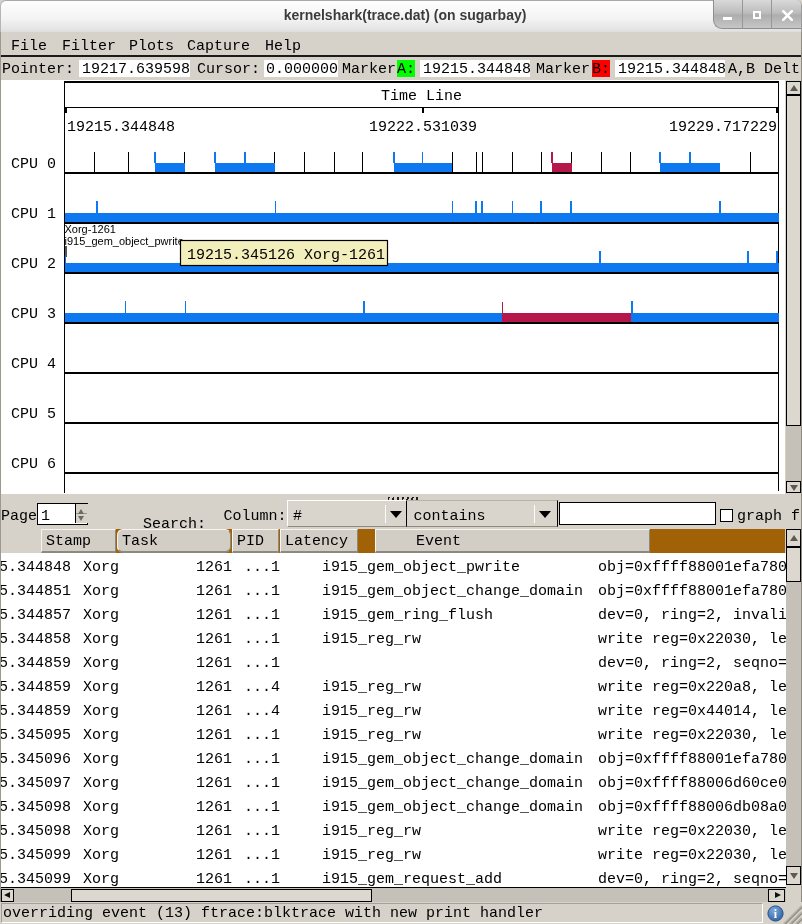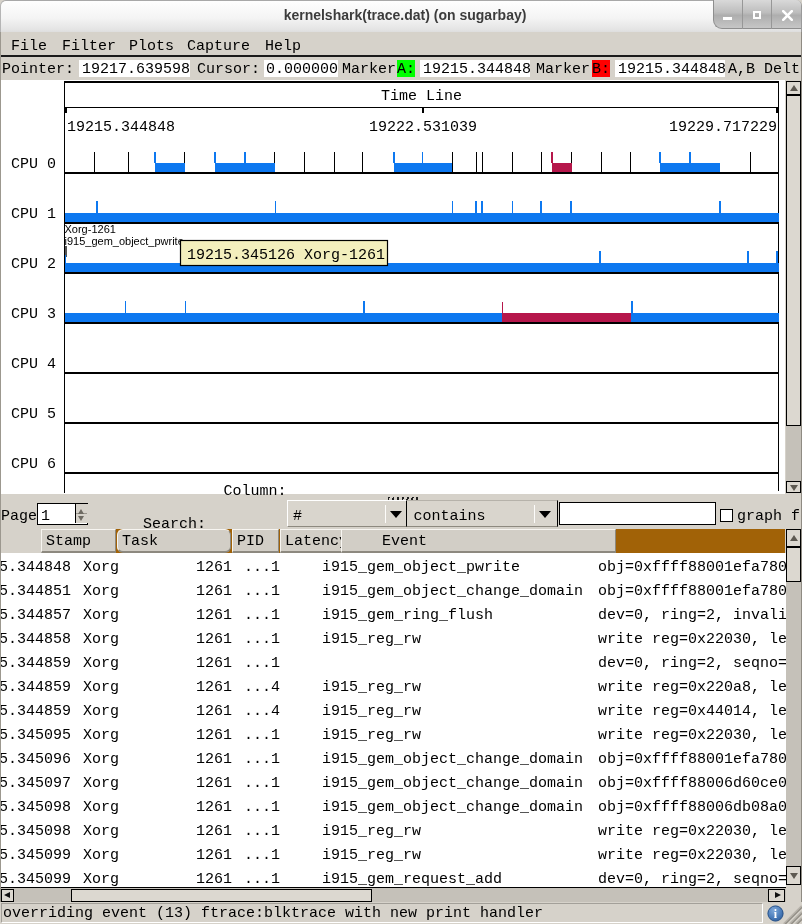--- a/index.html
+++ b/index.html
@@ -221,41 +221,41 @@
   <div class="abs" id="grip"></div>
   <div class="abs mono" style="left:1px;top:508px;">Page</div>
   <div class="abs blackbox" style="left:37px;top:503px;width:51px;height:22px;background:#fff;">
     <div class="abs" style="left:36.5px;top:0px;width:12.5px;height:19px;background:#d6d2ca;border-left:1.5px solid #000;"></div>
     <div class="abs" style="left:38px;top:9px;width:11px;height:1px;background:#9a968e;"></div>
     <div class="abs tri" style="left:39.5px;top:4.5px;border-left:3.5px solid transparent;border-right:3.5px solid transparent;border-bottom:5px solid #6e6a62;"></div>
     <div class="abs tri" style="left:39.5px;top:11.5px;border-left:3.5px solid transparent;border-right:3.5px solid transparent;border-top:5px solid #6e6a62;"></div>
   </div>
   <div class="abs mono" style="left:41px;top:508px;">1</div>
   <div class="abs mono" style="left:143px;top:508px;margin-top:8px;">Search:</div>
-  <div class="abs mono" style="left:223.5px;top:483px;">Column:</div>
+  <div class="abs mono" style="left:223.5px;top:508px;">Column:</div>
   <div class="abs" style="left:287px;top:500px;width:120px;height:27px;background:#d9d5cd;box-sizing:border-box;border-top:1.5px solid #fff;border-left:1.5px solid #fff;border-right:1.5px solid #000;border-bottom:1.5px solid #8d897f;">
     <div class="abs" style="left:97px;top:4px;width:1px;height:18px;background:#fdfcfa;"></div>
     <div class="abs tri" style="left:102px;top:10px;border-left:6px solid transparent;border-right:6px solid transparent;border-top:7px solid #000;"></div>
   </div>
   <div class="abs mono" style="left:293px;top:508px;">#</div>
   <div class="abs" style="left:407px;top:500px;width:151px;height:27px;background:#d9d5cd;box-sizing:border-box;border-top:1.5px solid #b6b2aa;border-right:1.5px solid #000;border-bottom:1.5px solid #8d897f;">
     <div class="abs" style="left:127px;top:4px;width:1px;height:18px;background:#fdfcfa;"></div>
     <div class="abs tri" style="left:132px;top:10px;border-left:6px solid transparent;border-right:6px solid transparent;border-top:7px solid #000;"></div>
   </div>
   <div class="abs mono" style="left:413.5px;top:508px;">contains</div>
   <div class="abs" style="left:559px;top:502px;width:157px;height:23px;background:#fff;box-sizing:border-box;border:1.5px solid #000;"></div>
   <div class="abs" style="left:719.5px;top:508.5px;width:13px;height:13px;background:#fff;box-sizing:border-box;border:1.5px solid #000;"></div>
   <div class="abs mono" style="left:737px;top:508px;">graph fol</div>
 
   <div class="abs" id="thead">
     <div class="abs hcell" style="left:0;width:75px;">Stamp</div>
     <div class="abs hcell" style="left:76px;width:114px;border-radius:6px;">Task</div>
     <div class="abs hcell" style="left:191px;width:47px;">PID</div>
     <div class="abs hcell" style="left:239px;width:78px;">Latency</div>
-    <div class="abs hcell" style="left:300px;width:275px;padding-left:40px;">Event</div>
+    <div class="abs hcell" style="left:334px;width:275px;padding-left:40px;">Event</div>
   </div>
 
   <div class="abs" style="left:785px;top:528px;width:17px;height:359px;background:#d6d2ca;">
     <div class="abs sbtn" style="left:1px;top:1px;width:15px;height:18px;"></div>
     <div class="abs tri" style="left:4.5px;top:7px;border-left:4px solid transparent;border-right:4px solid transparent;border-bottom:6px solid #5e5a52;"></div>
     <div class="abs strough" style="left:1px;top:19px;width:15px;height:319px;"></div>
     <div class="abs sthumb" style="left:1px;top:19px;width:15px;height:35px;"></div>
     <div class="abs sbtn" style="left:1px;top:338px;width:15px;height:19px;"></div>
     <div class="abs tri" style="left:4.5px;top:345px;border-left:4px solid transparent;border-right:4px solid transparent;border-top:6px solid #5e5a52;"></div>
   </div>

